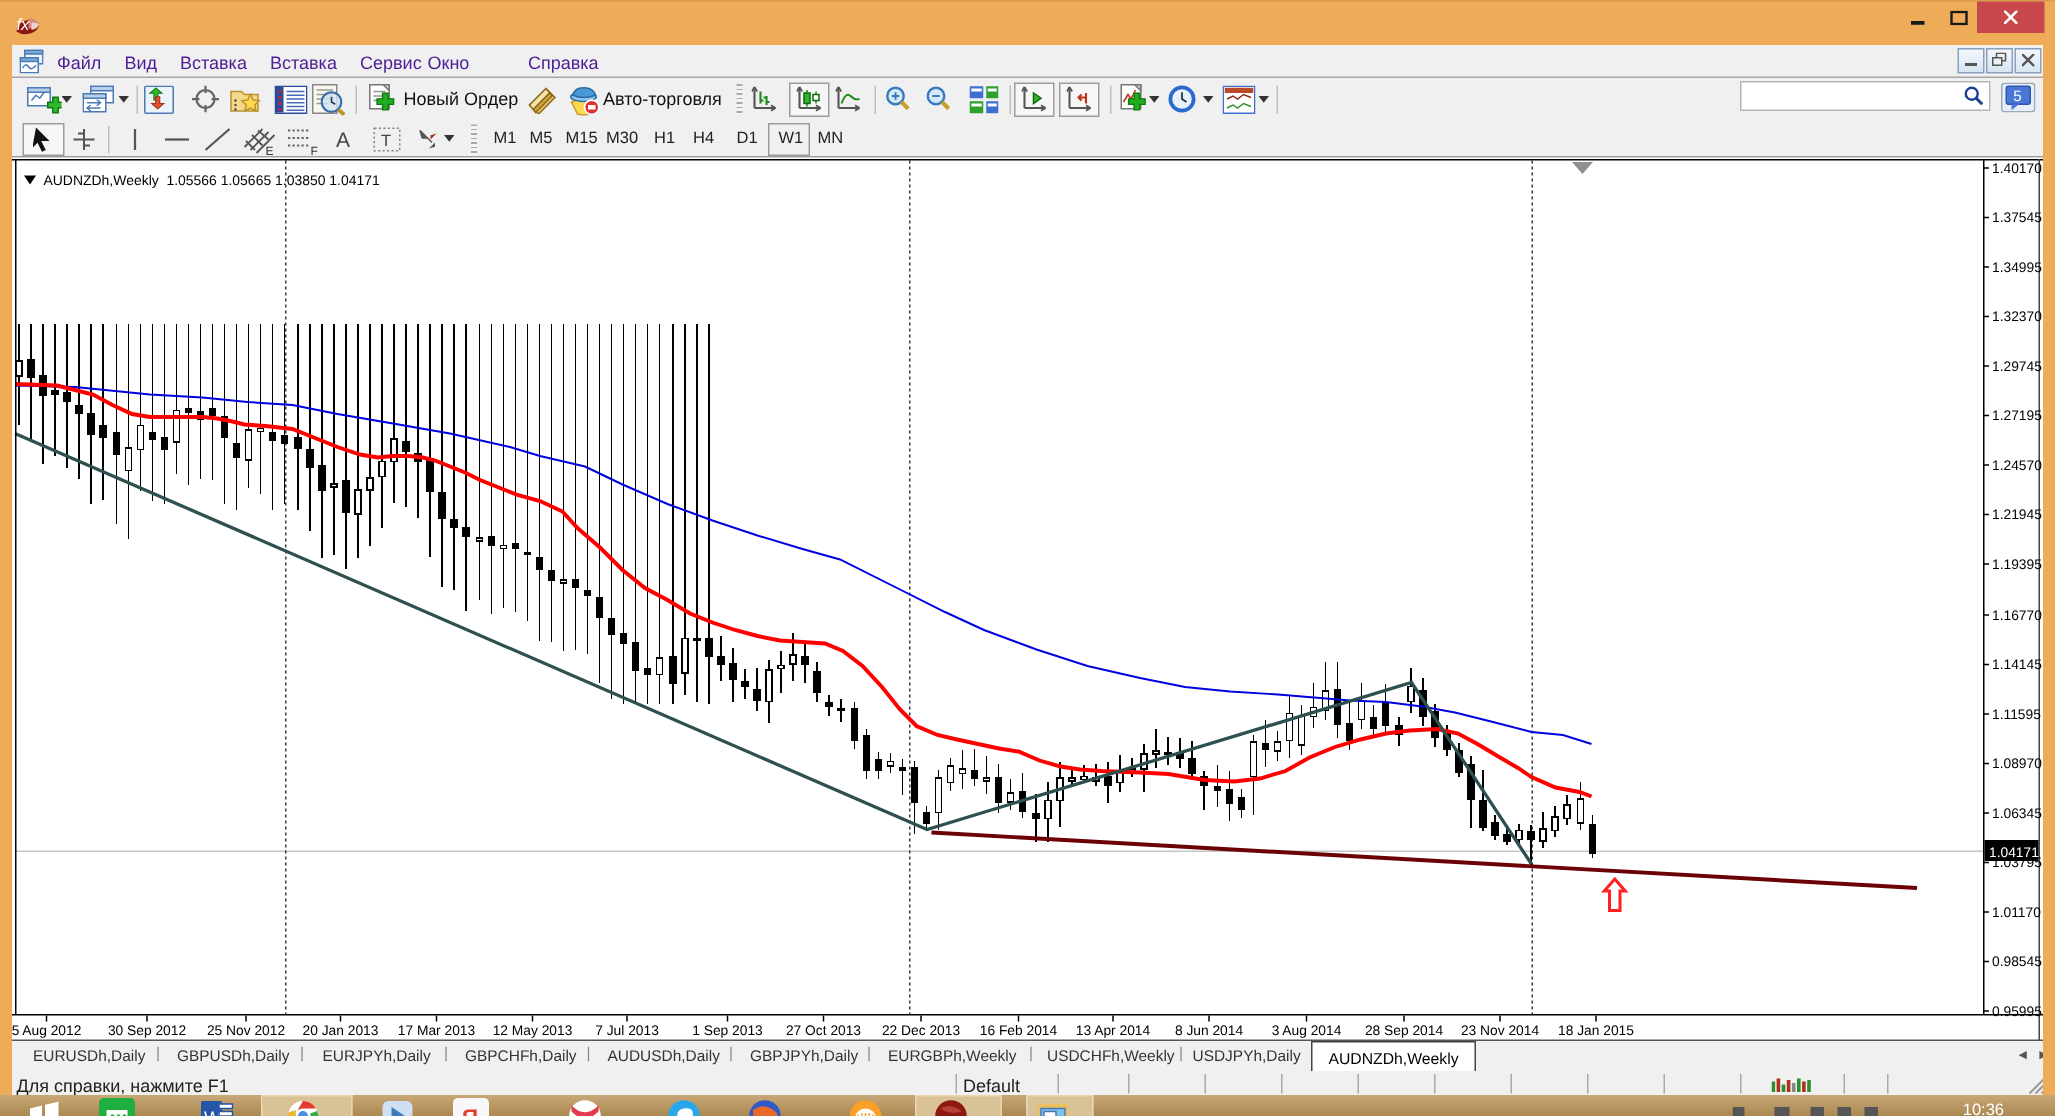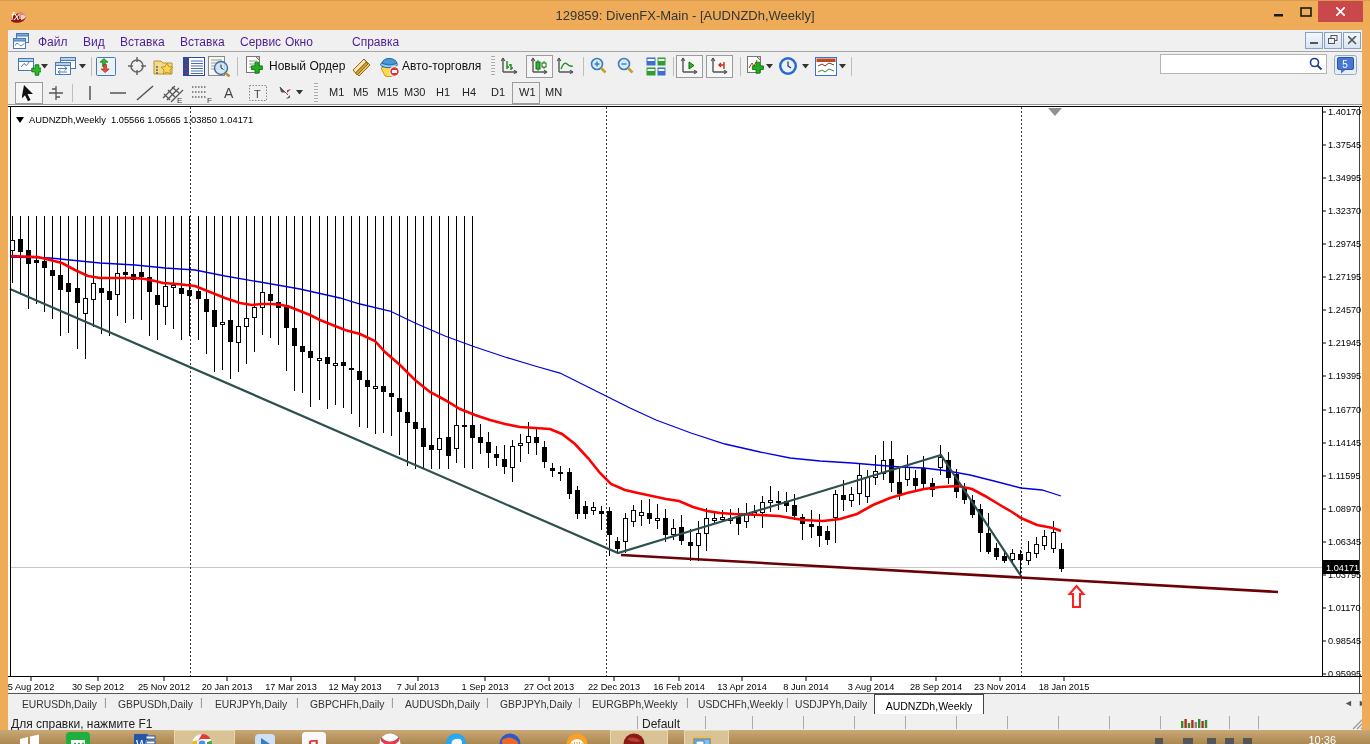--- a/index.html
+++ b/index.html
@@ -35,21 +35,20 @@
 .t95{font-size:9.2px;fill:#000}
 .t11{font-size:9.3px;fill:#000}
 </style></head><body>
 <div class="abs" id="title">
   <svg class="abs" style="left:9px;top:6px" width="19" height="17" viewBox="0 0 19 17">
       <path d="M2 14 a8.5 7 0 0 1 15 -5 a9 7 0 0 1 -15 5z" fill="#8c1a12"></path>
       <path d="M10 12 a7 6 0 0 0 7 -3 a8 6 0 0 0 -7 -4z" fill="#d98a80"></path>
       <path d="M12 13 a6 5 0 0 0 5 -4 a7 5.5 0 0 0 -5 -1z" fill="#f0d0cc"></path>
       <text x="2" y="13" font-size="11" font-style="italic" fill="#fff">fx</text>
     </svg>
-  <div class="txt">129859: DivenFX-Main - [AUDNZDh,Weekly]</div>
   <svg class="abs" style="left:1274px;top:13px" width="10" height="3">
       <rect width="9" height="2.5" fill="#1a1a1a"></rect>
     </svg>
   <svg class="abs" style="left:1300px;top:6px" width="12" height="10">
       <rect x="1" y="1" width="10" height="8" fill="none" stroke="#1a1a1a" stroke-width="1.6"></rect>
     </svg>
   <div id="closebtn"><svg width="9" height="9" viewBox="0 0 9 9">
         <path d="M0 0 L9 9 M9 0 L0 9" stroke="#fff" stroke-width="1.7"></path>
       </svg></div>
 </div>

